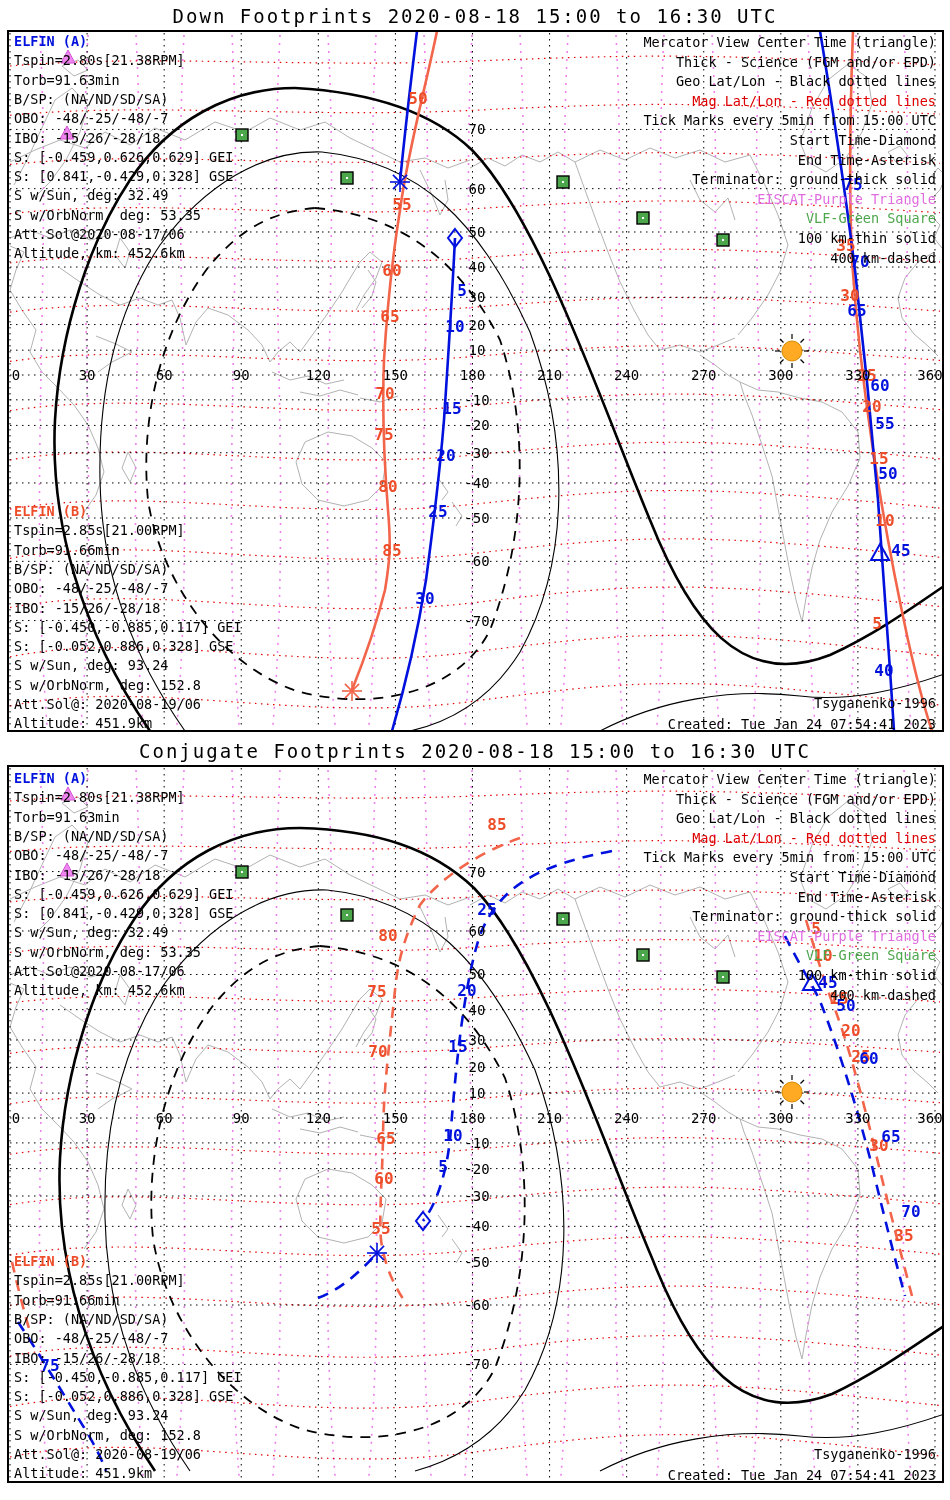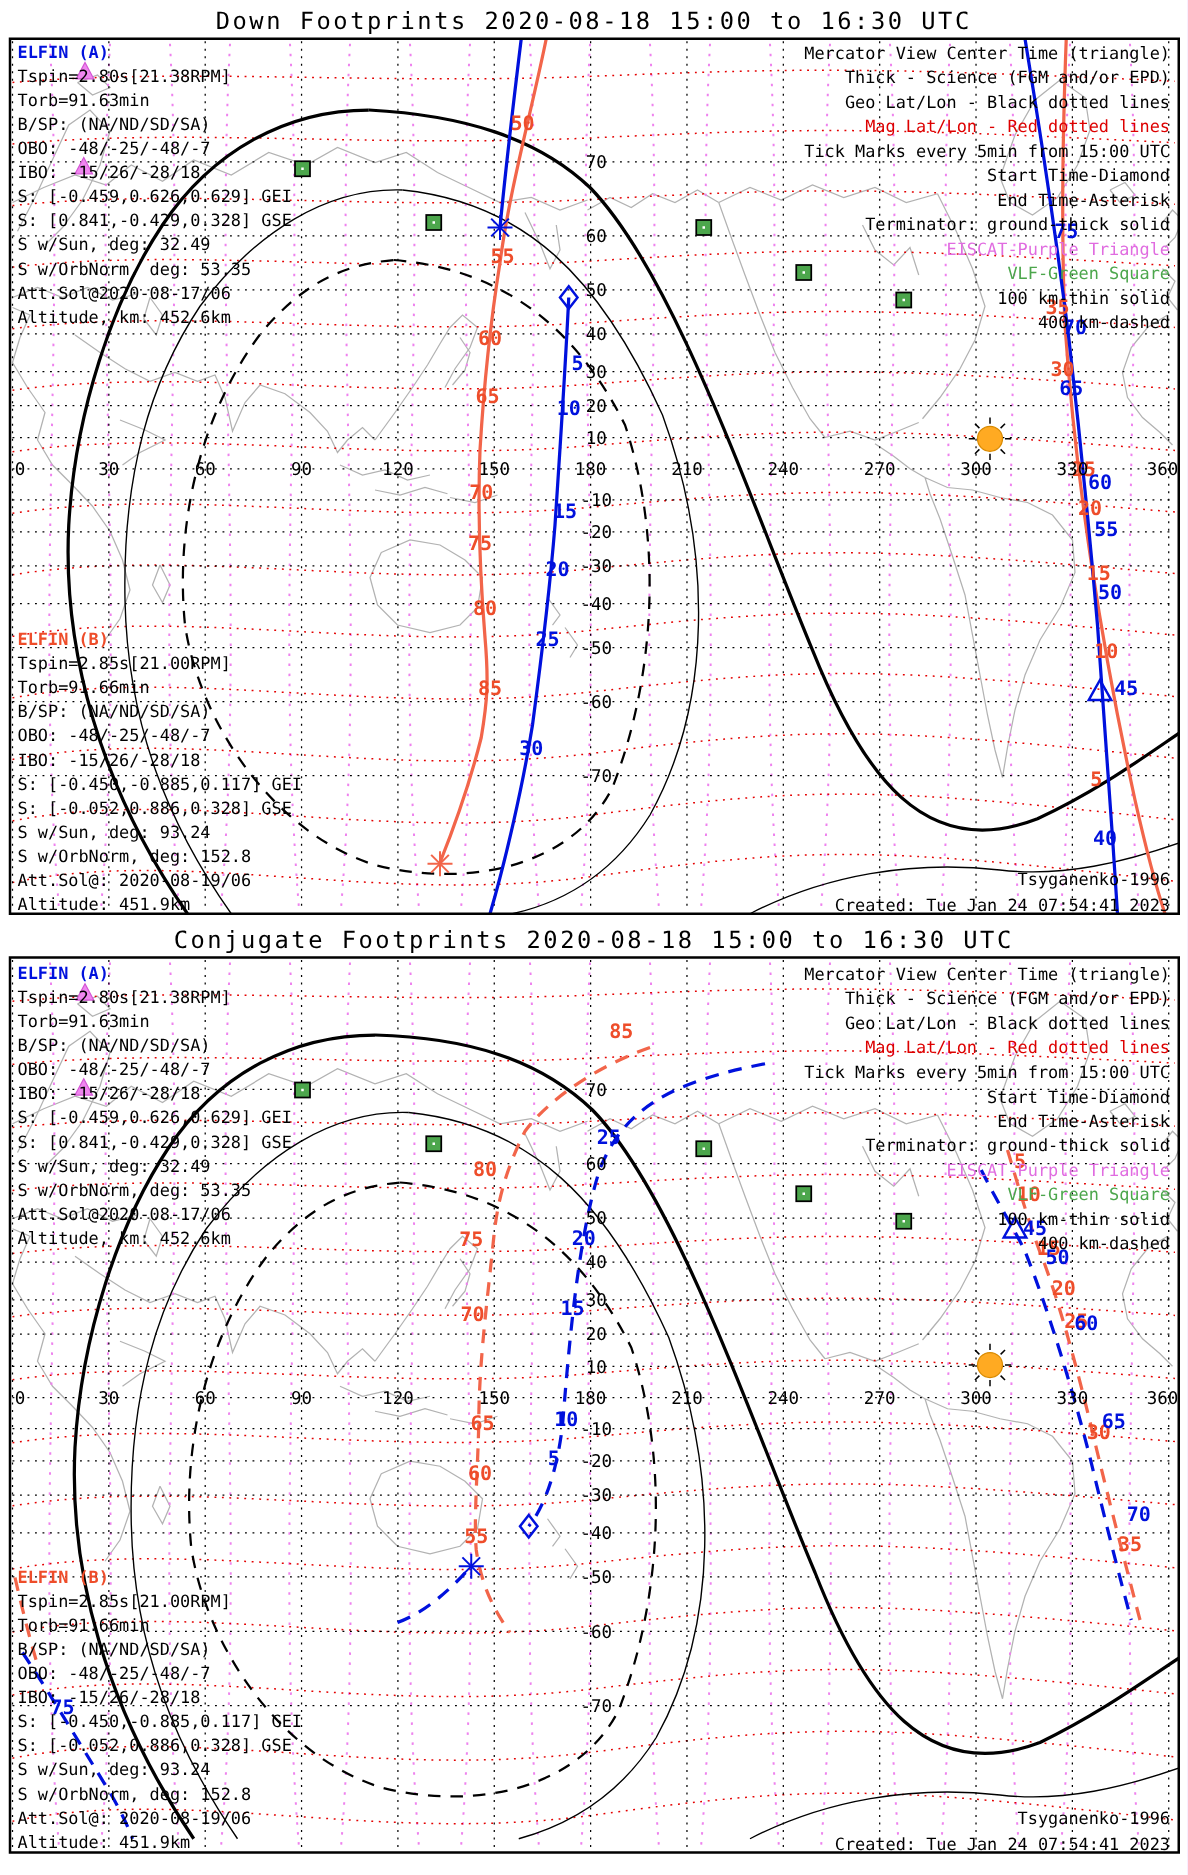--- a/index.html
+++ b/index.html
@@ -1,16 +1,16 @@
 <!DOCTYPE html>
 <html><head>
 <meta charset="utf-8">
 <style>
   html,body{margin:0;padding:0;background:#ffffff;}
-  #wrap{width:950px;height:1500px;position:relative;background:#f0abfc;}
+  #wrap{width:950px;height:1500px;position:relative;background:#eab308;}
   svg{display:block;}
   text{font-family:"DejaVu Sans Mono","Liberation Mono",monospace;}
   .t-title{font-size:19px;letter-spacing:2px;fill:#000;}
   .t-info{font-size:13.5px;fill:#000;}
   .t-info-hd{font-size:13.5px;font-weight:bold;}
   .t-legend{font-size:13.5px;}
   .t-axis{font-size:14px;fill:#000;}
   .t-track{font-size:16px;font-weight:bold;}
   .t-credit{font-size:13.5px;fill:#000;}
   .c-blue{fill:#0011dd;}

